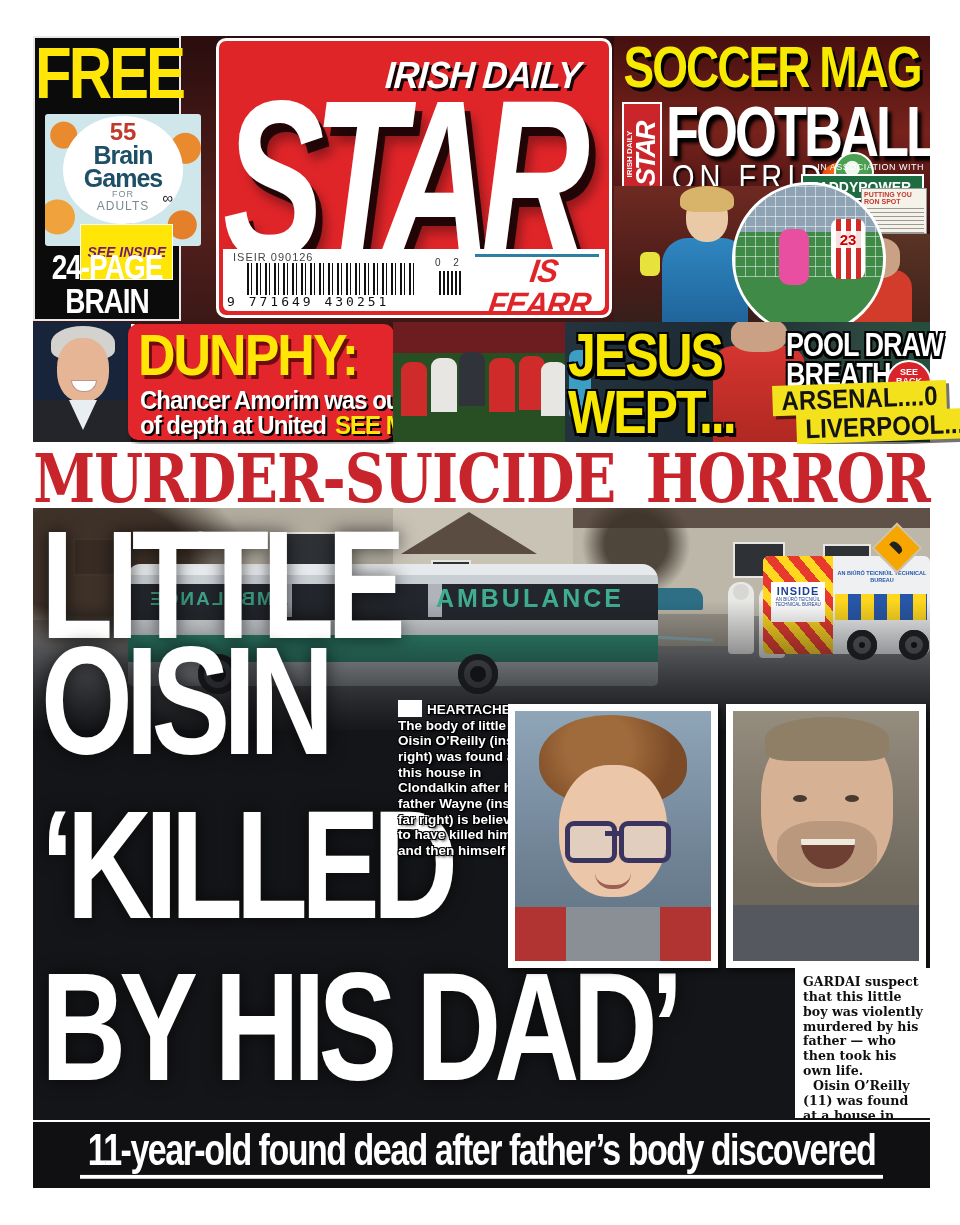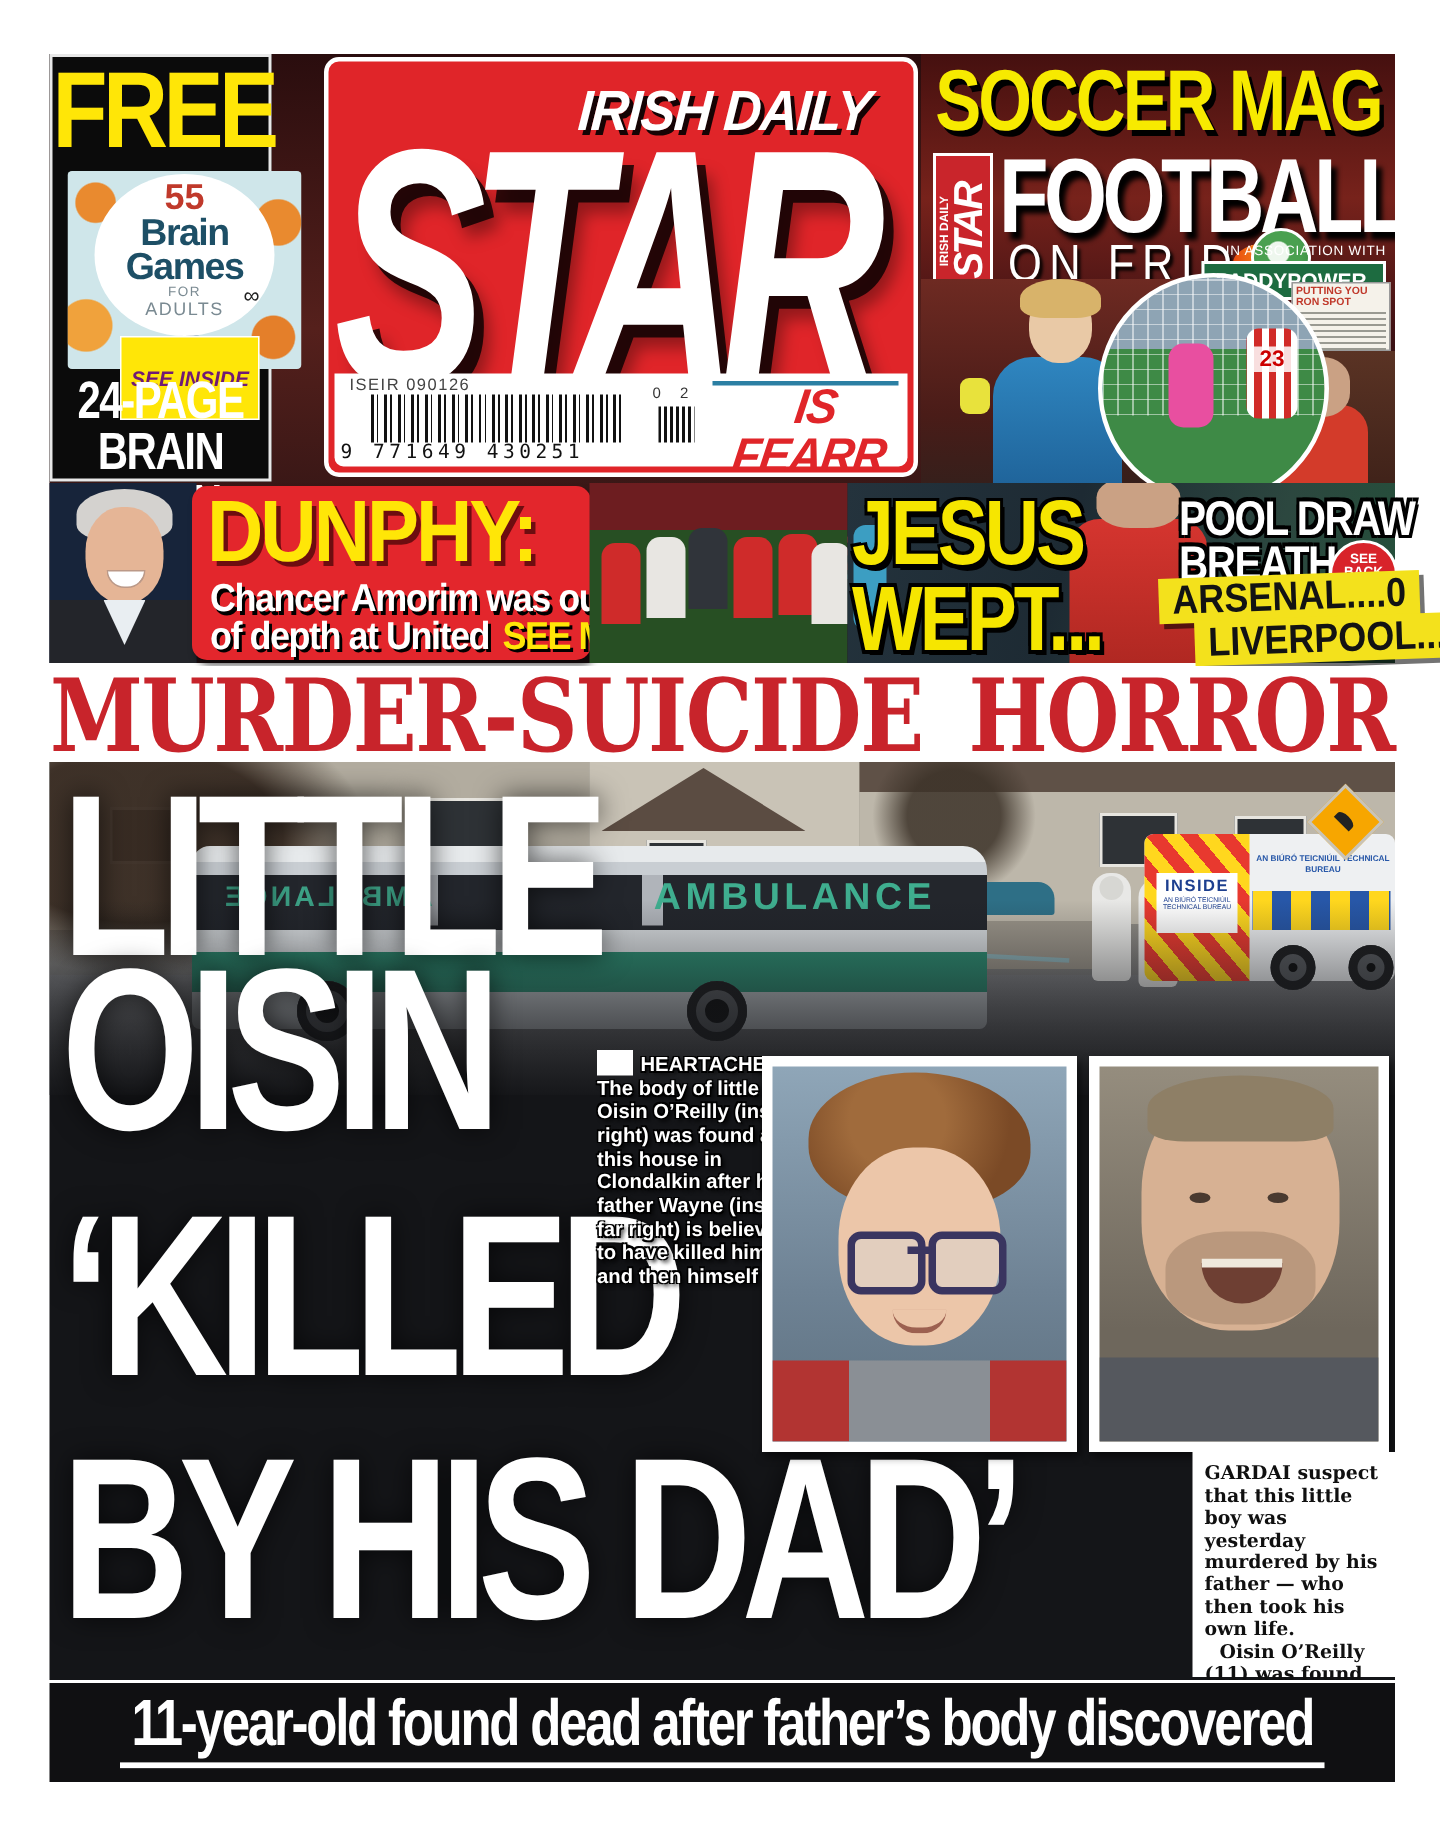--- a/index.html
+++ b/index.html
@@ -477,21 +477,21 @@
         <div class="dad-hair"></div>
         <div class="dad-stubble"></div>
         <div class="dad-eye de-l"></div>
         <div class="dad-eye de-r"></div>
         <div class="dad-smile"></div>
         <div class="dad-top"></div>
       </div>
     </div>
 
     <div class="abs gardai-box">
-      <div>GARDAI suspect that this little boy was yesterday murdered by his father — who then took his own life.</div>
+      <div>GARDAI suspect that this little boy was violently murdered by his father — who then took his own life.</div>
       <div class="gb-par2">Oisin O’Reilly (11) was found at a house in Clondalkin, Dublin, yesterday morning — after the body of his father Wayne O’Reilly (48) was discovered.</div>
 
     </div>
   </div>
 
   <div class="abs bottom-strap">
     <span class="bottom-text">11-year-old found dead after father’s body discovered</span>
   </div>
 
 </div>

